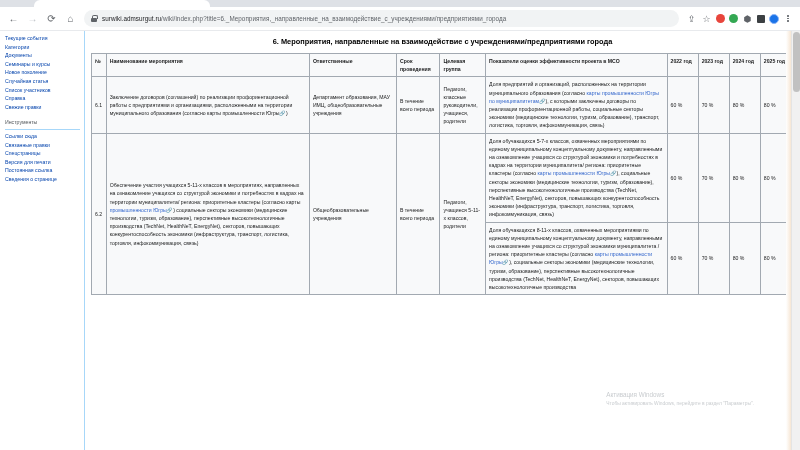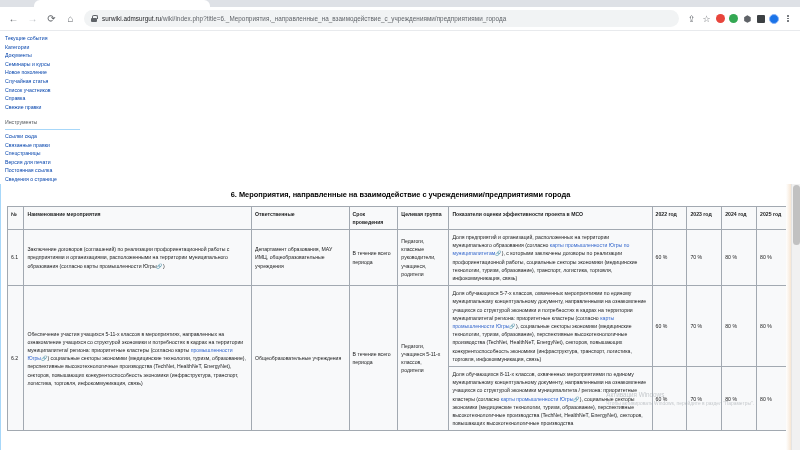--- a/index.html
+++ b/index.html
@@ -97,21 +97,20 @@
   .kebab { display:flex; flex-direction:column; gap:1.2px; align-items:center; width:10px; }
   .kebab i { width:1.6px; height:1.6px; background:#5f6368; border-radius:50%; display:block; }
 
   
   .page {
     position: absolute;
     top: 31px; left: 0; right: 0; bottom: 0;
     background: #fff;
     display: flex;
     overflow: hidden;
-    flex-direction: column;
   }
 
   .sidebar {
     width: 84px;
     flex: 0 0 84px;
     padding: 3px 4px 0 5px;
     background: #fff;
     font-size: 5.2px;
     line-height: 8.6px;
     color: #0645ad;

